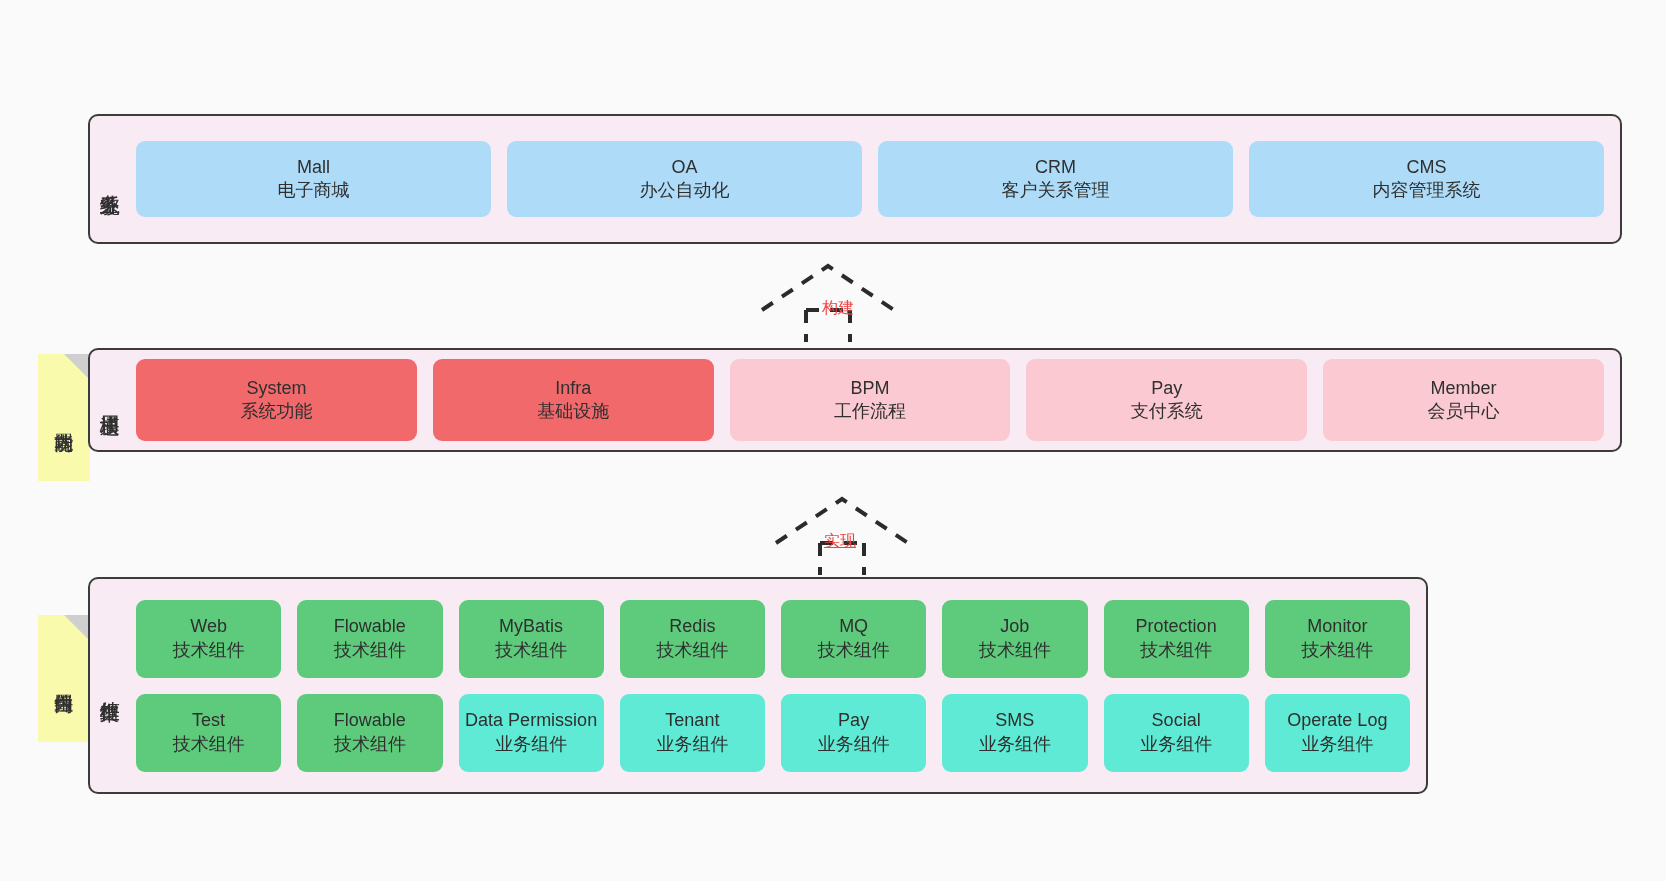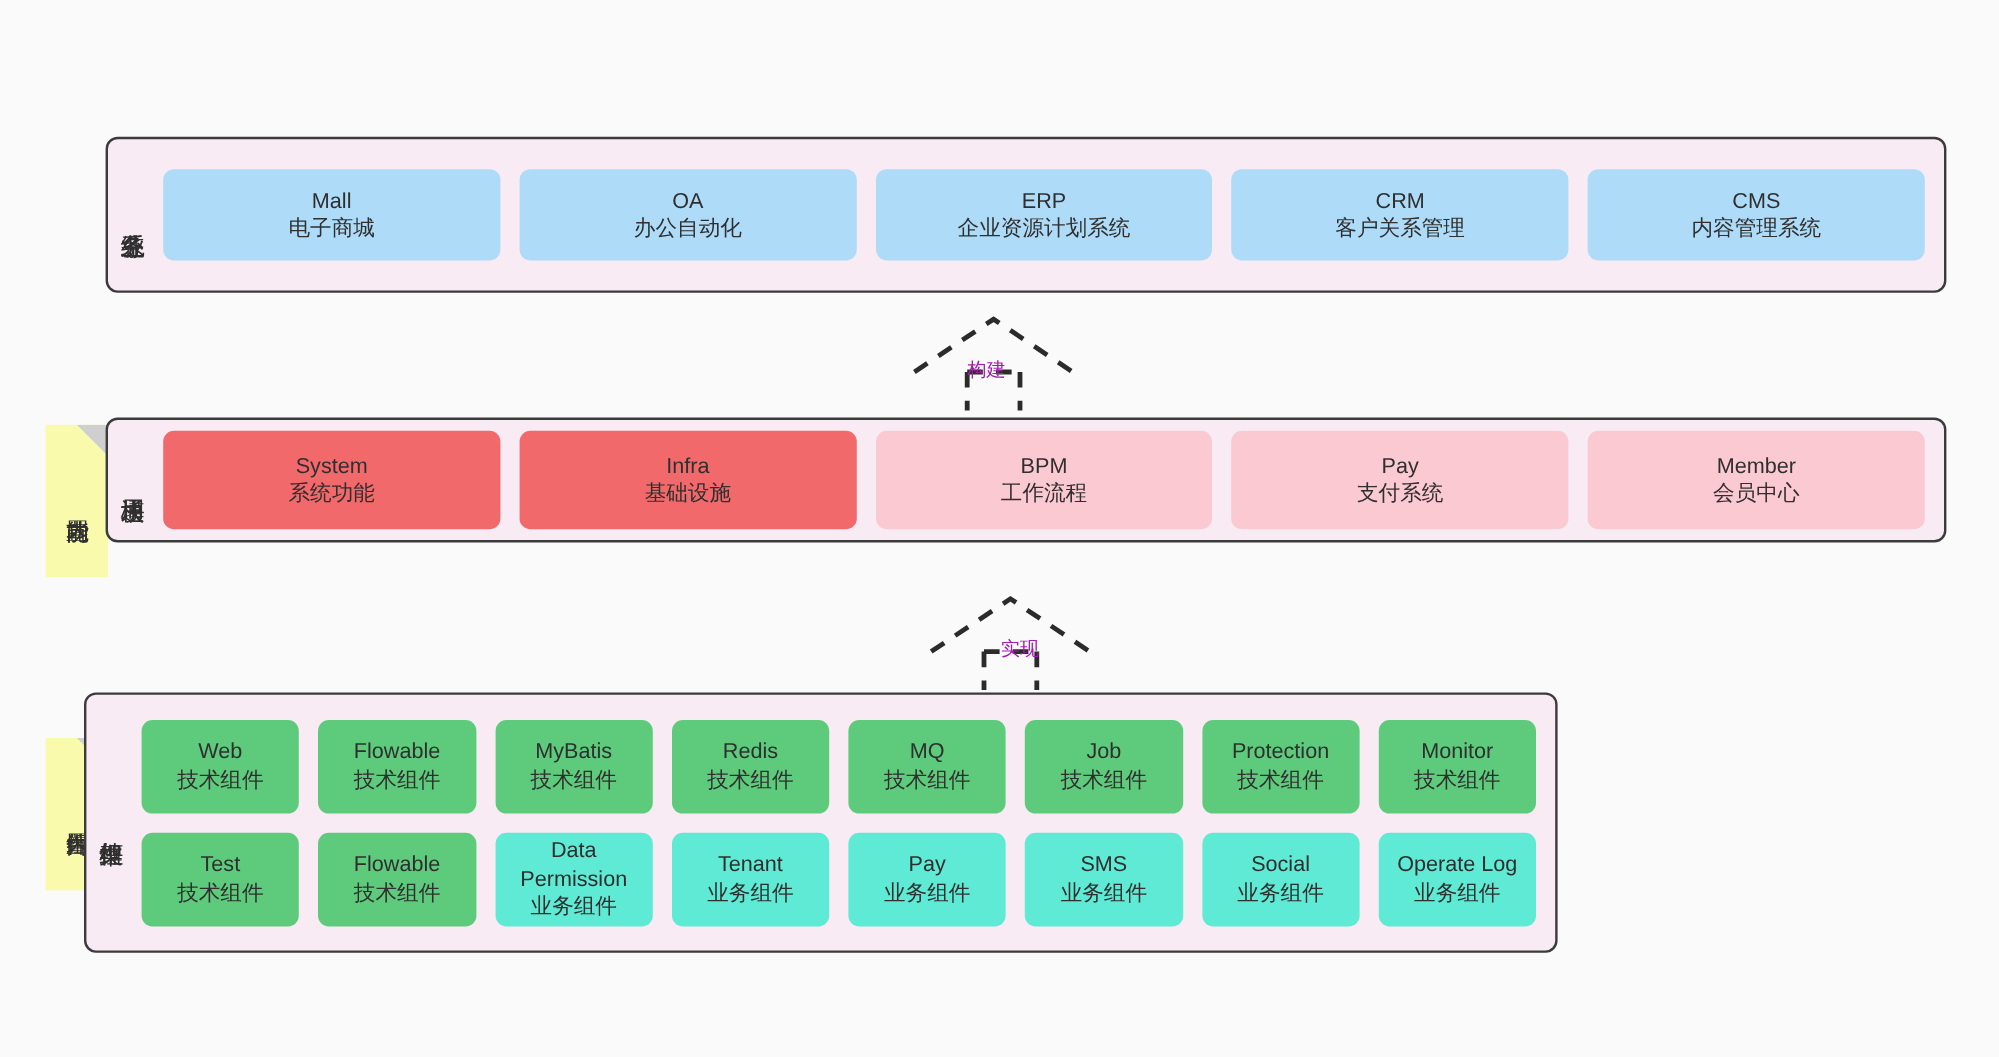--- a/index.html
+++ b/index.html
@@ -104,24 +104,25 @@
     border-width:0 26px 26px 0;
     border-color:transparent #cfcfcf transparent transparent;
   }
 
   
   .arrow{position:absolute;}
   .arrow svg{display:block;overflow:visible;}
   .arrow-label{
     position:absolute;
     font-size:16px;
-    color:#a21caf;
+    color:#ef4444;
     background:transparent;
     white-space:nowrap;
     user-select:none;
+    margin-left:16px;
   }
 </style>
 </head>
 <body>
 
 <div class="canvas">
 
   <div class="panel" style="left:88px;top:114px;width:1534px;height:130px;">
     <div class="panel-label">业务系统</div>
     <div class="panel-body">
@@ -130,24 +131,20 @@
         <div class="box b-blue">
           <span class="t">Mall</span>
           <span class="s">电子商城</span>
         </div>
 
         <div class="box b-blue">
           <span class="t">OA</span>
           <span class="s">办公自动化</span>
         </div>
 
-        <div class="box b-blue">
-          <span class="t">ERP</span>
-          <span class="s">企业资源计划系统</span>
-        </div>
 
         <div class="box b-blue">
           <span class="t">CRM</span>
           <span class="s">客户关系管理</span>
         </div>
 
         <div class="box b-blue">
           <span class="t">CMS</span>
           <span class="s">内容管理系统</span>
         </div>
@@ -202,28 +199,28 @@
 
       </div>
     </div>
   </div>
 
   <div class="arrow" style="left:772px;top:495px;width:140px;height:82px;">
     <svg width="140" height="82" viewBox="0 0 140 82">
       <path d="M4 48 L70 4 L136 48" fill="none" stroke="#2b2b2b" stroke-width="4" stroke-dasharray="13 11" stroke-linecap="butt"></path>
       <path d="M48 48 L48 80 M92 48 L92 80 M48 48 L92 48" fill="none" stroke="#2b2b2b" stroke-width="4" stroke-dasharray="13 11" stroke-linecap="butt"></path>
     </svg>
-    <span class="arrow-label" style="left:62px;top:36px;">实现</span>
+    <span class="arrow-label" style="left:36px;top:36px;text-decoration:underline;">实现</span>
   </div>
 
   <div class="sticky" style="left:38px;top:615px;width:52px;height:127px;">
     <span>内置组件</span>
   </div>
 
-  <div class="panel" style="left:70px;top:577px;width:1228px;height:217px;">
+  <div class="panel" style="left:88px;top:577px;width:1340px;height:217px;">
     <div class="panel-label">框架组件</div>
     <div class="panel-body">
 
       <div class="row">
         <div class="box b-green">
           <span class="t">Web</span>
           <span class="s">技术组件</span>
         </div>
         <div class="box b-green">
           <span class="t">Flowable</span>

